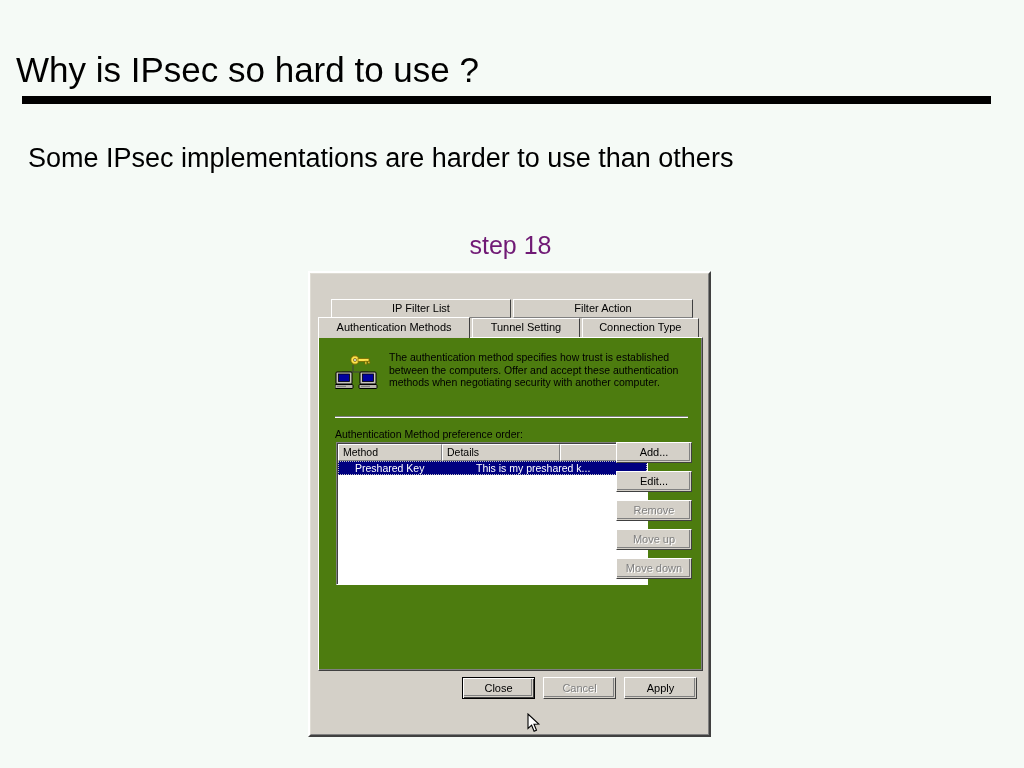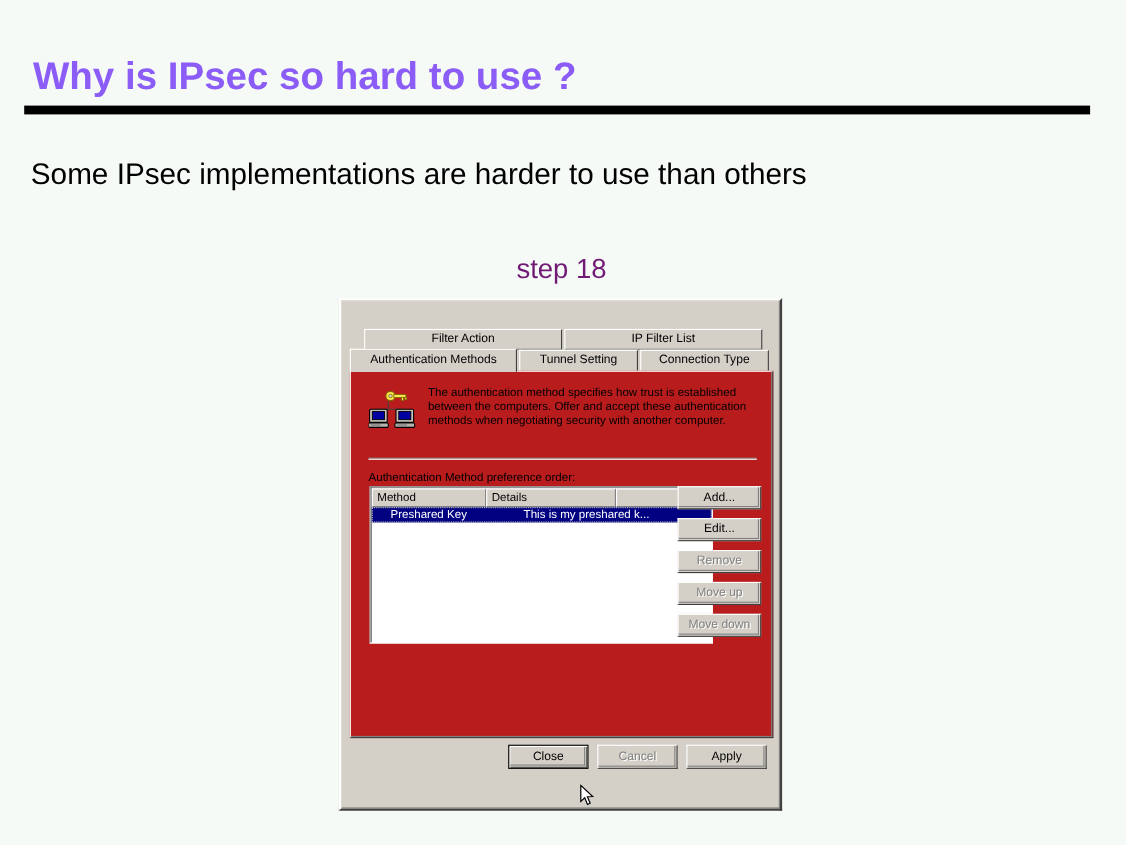--- a/index.html
+++ b/index.html
@@ -12,25 +12,25 @@
     height: 768px;
     background: #f5faf6;
     font-family: "Liberation Sans", sans-serif;
     overflow: hidden;
     position: relative;
   }
 
   
   .slide-title {
     position: absolute;
-    left: 30px;
+    left: 16px;
     top: 50px;
     font-size: 35px;
-    font-weight: bold;
-    color: #8b5cf6;
+    font-weight: normal;
+    color: #000000;
     letter-spacing: 0px;
     white-space: nowrap;
   }
   .title-rule {
     position: absolute;
     left: 22px;
     top: 96px;
     width: 969px;
     height: 8px;
     background: #000000;
@@ -156,21 +156,21 @@
     margin-top: -1px;
   }
   .tab-row.row1 .tab { border-bottom: 1px solid #808080; }
 
   .tab-panel {
     position: absolute;
     left: 8px;
     top: 64px;
     width: 385px;
     height: 334px;
-    background: #b91c1c;
+    background: #4d7c0f;
     border-top: 1px solid #ffffff;
     border-left: 1px solid #ffffff;
     border-right: 1px solid #404040;
     border-bottom: 1px solid #404040;
     box-sizing: border-box;
   }
   .tab-panel .inset {
     position: absolute;
     left: 0; top: 0; right: 0; bottom: 0;
     border-right: 1px solid #808080;
@@ -365,22 +365,22 @@
 <div class="title-rule"></div>
 <div class="slide-body">Some IPsec implementations are harder to use than others</div>
 <div class="step-caption"><span class="inner">step 18</span></div>
 
 <div class="dialog">
   <div class="dialog-inner"></div>
 
 
   <div class="tab-area">
     <div class="tab-row row1">
+      <div class="tab" style="width:180px;">IP Filter List</div>
       <div class="tab" style="width:180px;">Filter Action</div>
-      <div class="tab" style="width:180px;">IP Filter List</div>
     </div>
     <div class="tab-row">
       <div class="tab active" style="width:153px;">Authentication Methods</div>
       <div class="tab" style="width:108px;">Tunnel Setting</div>
       <div class="tab" style="width:118px;">Connection Type</div>
     </div>
   </div>
 
   <div class="tab-panel">
     <div class="inset"></div>

